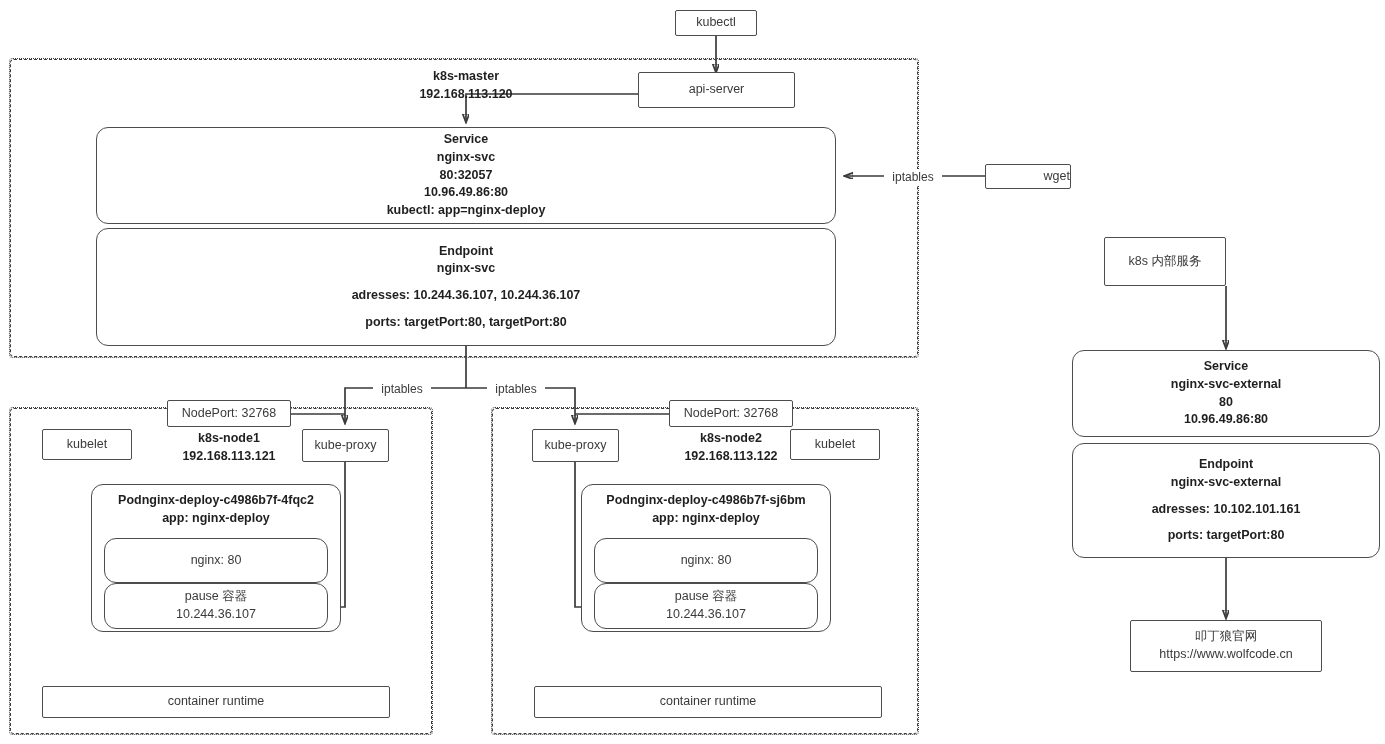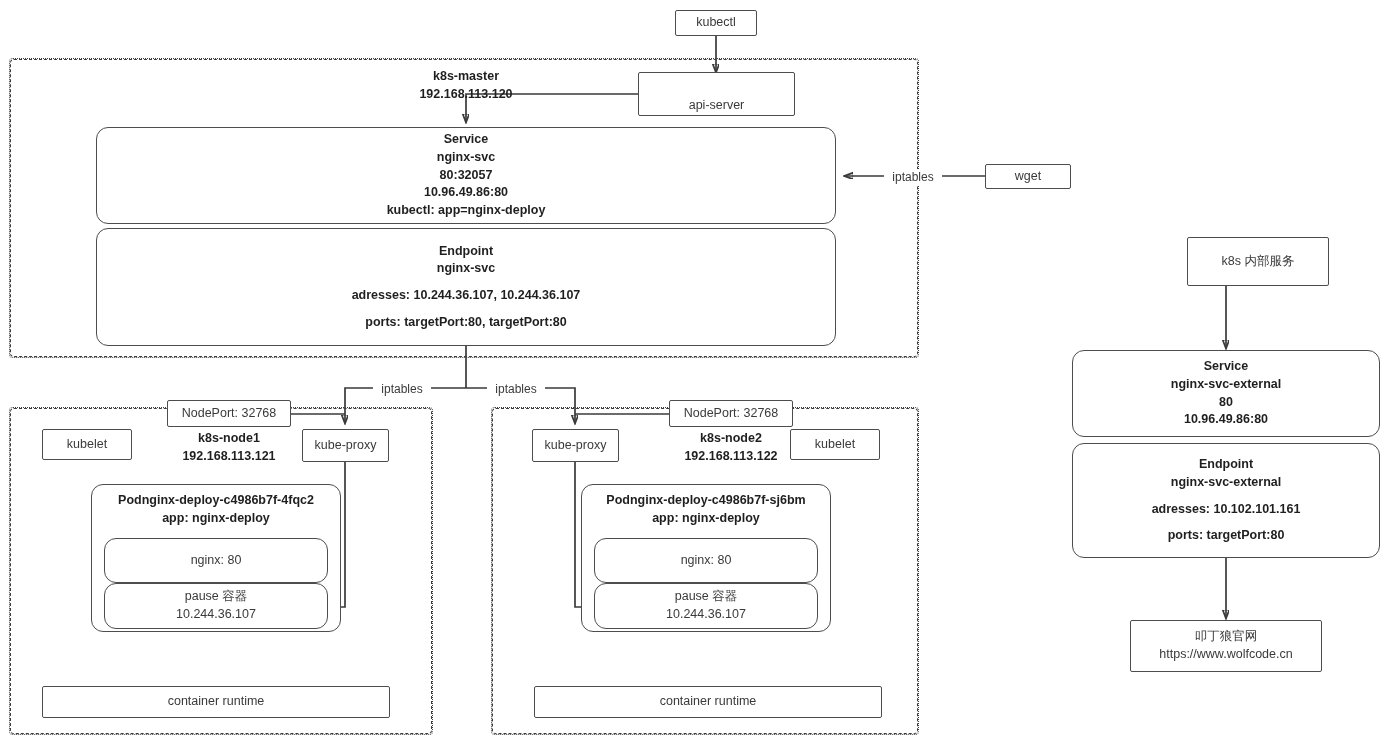--- a/index.html
+++ b/index.html
@@ -126,25 +126,25 @@
 
     <path d="M1226,286 L1226,348" marker-end="url(#ah)"></path>
 
     <path d="M1226,558 L1226,618" marker-end="url(#ah)"></path>
   </svg>
 
   <div class="box" style="left:675px; top:10px; width:82px; height:26px;">
     <span>kubectl</span>
   </div>
 
-  <div class="box" style="left:638px; top:72px; width:157px; height:44px;justify-content:flex-end;">
+  <div class="box" style="left:638px; top:72px; width:157px; height:36px;">
     <span>api-server</span>
   </div>
 
-  <div class="box" style="left:985px; top:164px; width:86px; height:25px;">
+  <div class="box" style="left:985px; top:164px; width:86px; height:25px;align-items:flex-end;">
     <span>wget</span>
   </div>
 
   <div class="label bold" style="left:370px; top:68px; width:192px;">
     <div>k8s-master</div>
     <div>192.168.113.120</div>
   </div>
 
   <div class="box sq bold" style="left:96px; top:127px; width:740px; height:97px;">
     <div>Service</div>
@@ -236,21 +236,21 @@
 
   <div class="box sq" style="left:594px; top:583px; width:224px; height:46px;">
     <div>pause 容器</div>
     <div>10.244.36.107</div>
   </div>
 
   <div class="box" style="left:534px; top:686px; width:348px; height:32px;">
     <span>container runtime</span>
   </div>
 
-  <div class="box" style="left:1187px; top:237px; width:142px; height:49px;">
+  <div class="box" style="left:1104px; top:237px; width:122px; height:49px;">
     <span>k8s 内部服务</span>
   </div>
 
   <div class="box sq bold" style="left:1072px; top:350px; width:308px; height:87px;">
     <div>Service</div>
     <div>nginx-svc-external</div>
     <div>80</div>
     <div>10.96.49.86:80</div>
   </div>
 

